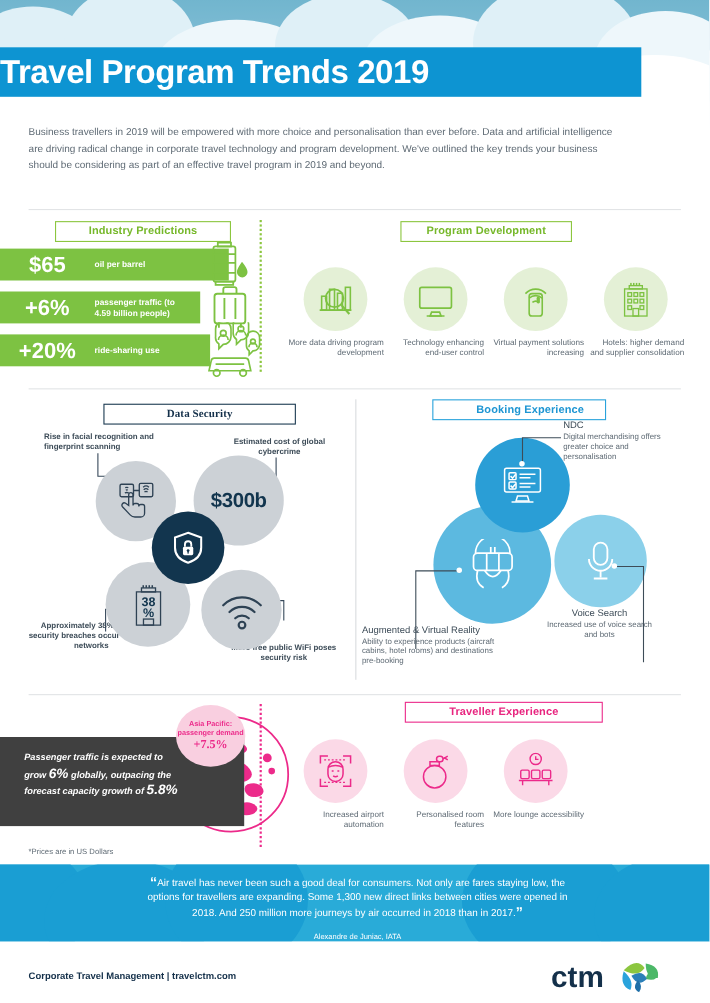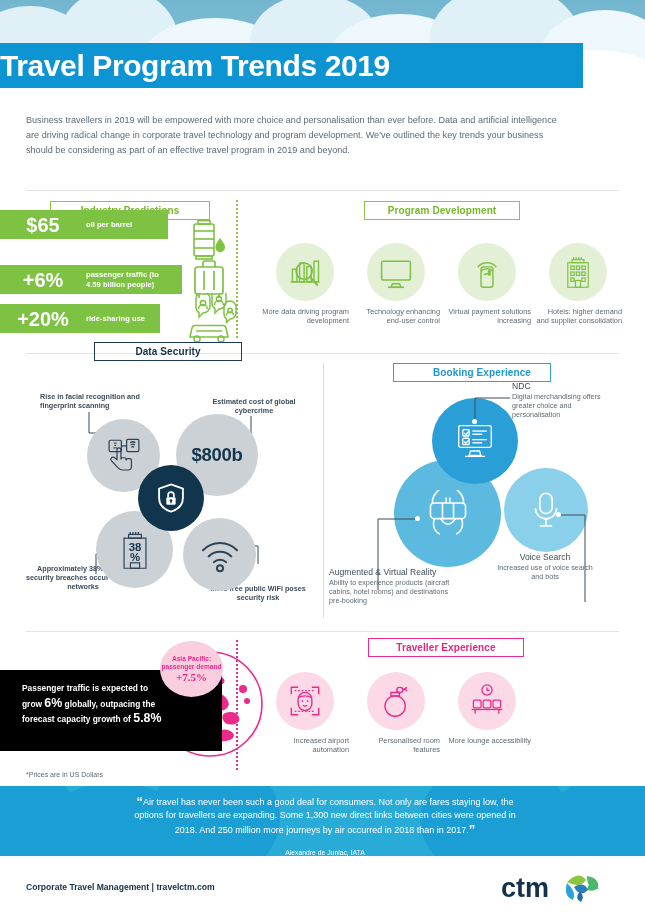--- a/index.html
+++ b/index.html
@@ -85,21 +85,21 @@
   .bec { position:absolute; border-radius:50%; display:flex; align-items:center; justify-content:center; }
   .bec.dark { background:#2a9ed6; }
   .bec.mid  { background:#5cb9e0; }
   .bec.light{ background:#8bd0ea; }
   .bedot { position:absolute; width:5px; height:5px; border-radius:50%; background:#fff; z-index:9; }
   .belbl { position:absolute; }
   .belbl .t { font-size:8.6px; color:#3d4c58; line-height:11px; }
   .belbl .d { font-size:7.2px; line-height:8.9px; color:#5e6a74; margin-top:1px; }
 
   
-  .pinkband { position:absolute; left:0; top:670px; width:222px; height:81px; background:#000000; }
+  .pinkband { position:absolute; left:0; top:670px; width:222px; height:81px; background:#404040;font-style:italic; }
   .pinkband .txt { position:absolute; left:22px; top:11px; width:140px;
       color:#fff; font-size:8.4px; line-height:14.6px; font-weight:bold; }
   .pinkband .txt b { font-size:12.4px; }
   .globewrap { position:absolute; left:155px; top:649px; width:110px; height:110px; }
   .apbubble {
     position:absolute; left:160px; top:641px; width:63px; height:56px; border-radius:50%;
     background:#f9cfe0; display:flex; flex-direction:column; align-items:center; justify-content:center;
     text-align:center; z-index:6;
   }
   .apbubble .t1 { font-size:6.6px; font-weight:bold; color:#ec2a8a; line-height:8.2px; }
@@ -150,21 +150,21 @@
     <h1>Travel Program Trends 2019</h1>
   </div>
 
   <div class="intro">Business travellers in 2019 will be empowered with more choice and personalisation than ever before. Data and artificial intelligence are driving radical change in corporate travel technology and program development. We've outlined the key trends your business should be considering as part of an effective travel program in 2019 and beyond.</div>
 
   <div class="hrule" style="top:190px;"></div>
   <div class="vdot" style="left:236px; top:200px; height:138px;"></div>
 
   <div class="pill" style="left:50px; top:201px; width:160px;">Industry Predictions</div>
 
-  <div class="gbar" style="top:210px; width:168px;">
+  <div class="gbar" style="top:226px; width:208px;">
     <span class="big">$65</span>
     <span class="lbl">oil per barrel</span>
   </div>
   <div style="position:absolute; left:186px; top:219px; width:42px; height:44px;">
     <svg viewBox="0 0 42 44" width="42" height="44">
       <g fill="none" stroke="#7dc242" stroke-width="1.6">
         <rect x="8" y="5" width="20" height="32" rx="2"></rect>
         <line x1="8" y1="12" x2="28" y2="12"></line>
           <line x1="8" y1="20" x2="28" y2="20"></line>
           <line x1="8" y1="29" x2="28" y2="29"></line>
@@ -185,21 +185,21 @@
         <rect x="9" y="13" width="28" height="27" rx="2.5"></rect>
         <path d="M17 13 V9 a2 2 0 0 1 2-2 h8 a2 2 0 0 1 2 2 v4"></path>
         <line x1="18" y1="17" x2="18" y2="36"></line>
           <line x1="28" y1="17" x2="28" y2="36"></line>
         <line x1="13" y1="40" x2="13" y2="44"></line>
           <line x1="33" y1="40" x2="33" y2="44"></line>
       </g>
     </svg>
   </div>
 
-  <div class="gbar" style="top:304px; width:160px;">
+  <div class="gbar" style="top:304px; width:191px;">
     <span class="big">+20%</span>
     <span class="lbl">ride-sharing use</span>
   </div>
   <div style="position:absolute; left:182px; top:293px; width:56px; height:52px;">
     <svg viewBox="0 0 56 52" width="56" height="52">
       <g fill="none" stroke="#7dc242" stroke-width="1.5">
         <path d="M14 6 a7 7 0 0 1 14 0 v7 a7 7 0 0 1 -7 7 l-4 4 v-4.4 a7 7 0 0 1 -3 -6.6 Z"></path>
         <circle cx="21" cy="10" r="2.6"></circle>
           <path d="M16.6 16 a4.4 4.4 0 0 1 8.8 0"></path>
         <path d="M30 2 a7 7 0 0 1 14 0 v7 a7 7 0 0 1 -7 7 l-4 4 v-4.4 a7 7 0 0 1 -3 -6.6 Z"></path>
@@ -287,21 +287,21 @@
             <rect x="23" y="2.6" width="1.6" height="2.4"></rect>
         </g>
       </svg>
     </div>
     <div class="cap">Hotels: higher demand and supplier consolidation</div>
   </div>
 
   <div class="hrule" style="top:353px;"></div>
   <div class="vline" style="left:323px; top:363px; height:255px;"></div>
 
-  <div class="pill navy" style="left:94px; top:342px; width:148px;">Data Security</div>
+  <div class="pill navy" style="left:94px; top:367px; width:175px;font-family:Liberation Serif, serif;">Data Security</div>
 
   <div class="dsnote" style="left:40px; top:393px; width:100px; ">Rise in facial recognition and fingerprint scanning</div>
   <div class="dsnote" style="left:204px; top:398px; width:100px; text-align:center;">Estimated cost of global cybercrime</div>
   <div class="dsnote" style="left:26px; top:565px; width:114px; text-align:center;">Approximately 38% of data security breaches occur via hotel networks</div>
   <div class="dsnote" style="left:206px; top:585px; width:104px; text-align:center;">More free public WiFi poses security risk</div>
 
   <svg style="position:absolute; left:20px; top:388px; width:290px; height:230px;">
     <g stroke="#36485a" stroke-width="1" fill="none">
       <path d="M69 24 V45 H93"></path>
       <path d="M231 28 V48 H209"></path>
@@ -317,21 +317,21 @@
         <path d="M12.4 9.5 a4 4 0 0 1 3.2 0 M13 12 a2.4 2.4 0 0 1 2 0 M12 15 a5 5 0 0 1 4 0"></path>
         <line x1="21" y1="12.5" x2="27" y2="12.5"></line>
         <rect x="27" y="5" width="14" height="14" rx="1.5"></rect>
         <path d="M31 9 a4.6 4.6 0 0 1 6 0 M31.6 11.6 a3.6 3.6 0 0 1 4.8 0 M32.4 14 a2.6 2.6 0 0 1 3.2 0"></path>
         <path d="M16 19 v9 l-3.5 -2.5 a2.5 2.5 0 0 0 -3 3.8 l8 8.5 a7 7 0 0 0 5 2.2 h6 a4 4 0 0 0 4 -4 v-7 a2 2 0 0 0 -2 -2 h-2 a2 2 0 0 0 -2 2 v-1 a2 2 0 0 0 -2 -2 h-2 a2 2 0 0 0 -2 2 v-11 a2.2 2.2 0 0 0 -4.5 0 Z"></path>
       </g>
     </svg>
   </div>
 
   <div class="dsc" style="left:176px; top:414px; width:82px; height:82px;">
-    <span class="money">$800b</span>
+    <span class="money">$300b</span>
   </div>
 
   <div class="dsc core" style="left:138px; top:465px; width:66px; height:66px;">
     <svg viewBox="0 0 40 40" width="34" height="34">
       <path d="M20 4 L34 9 v11 c0 8.5 -6 13.5 -14 16 -8 -2.5 -14 -7.5 -14 -16 V9 Z" fill="none" stroke="#ffffff" stroke-width="2.2"></path>
       <rect x="14.5" y="19" width="11" height="9" rx="1.6" fill="#fff"></rect>
       <path d="M16.6 19 v-2.6 a3.4 3.4 0 0 1 6.8 0 V19" fill="none" stroke="#fff" stroke-width="2"></path>
       <circle cx="20" cy="23" r="1.5" fill="#12354e"></circle>
       <rect x="19.3" y="23" width="1.4" height="3.2" fill="#12354e"></rect>
     </svg>
@@ -464,21 +464,21 @@
     </div>
   </div>
 
   <div class="apbubble">
     <div class="t1">Asia Pacific: passenger demand</div>
     <div class="t2">+7.5%</div>
   </div>
 
   <div class="footnote">*Prices are in US Dollars</div>
 
-  <div class="pill pink" style="left:368px; top:638px; width:156px;">Traveller Experience</div>
+  <div class="pill pink" style="left:368px; top:638px; width:180px;">Traveller Experience</div>
 
   <div class="iconcell" style="left:261px; top:672px;">
     <div class="circ pink">
       <svg viewBox="0 0 42 42" width="36" height="36">
         <g fill="none" stroke="#ec2a8a" stroke-width="1.6">
           <path d="M5 13 V5 h8"></path>
             <path d="M37 13 V5 h-8"></path>
             <path d="M5 29 V37 h8"></path>
             <path d="M37 29 V37 h-8"></path>
           <path d="M13 19 a8 8 0 0 1 16 0 v5 a8 8 0 0 1 -16 0 Z"></path>

